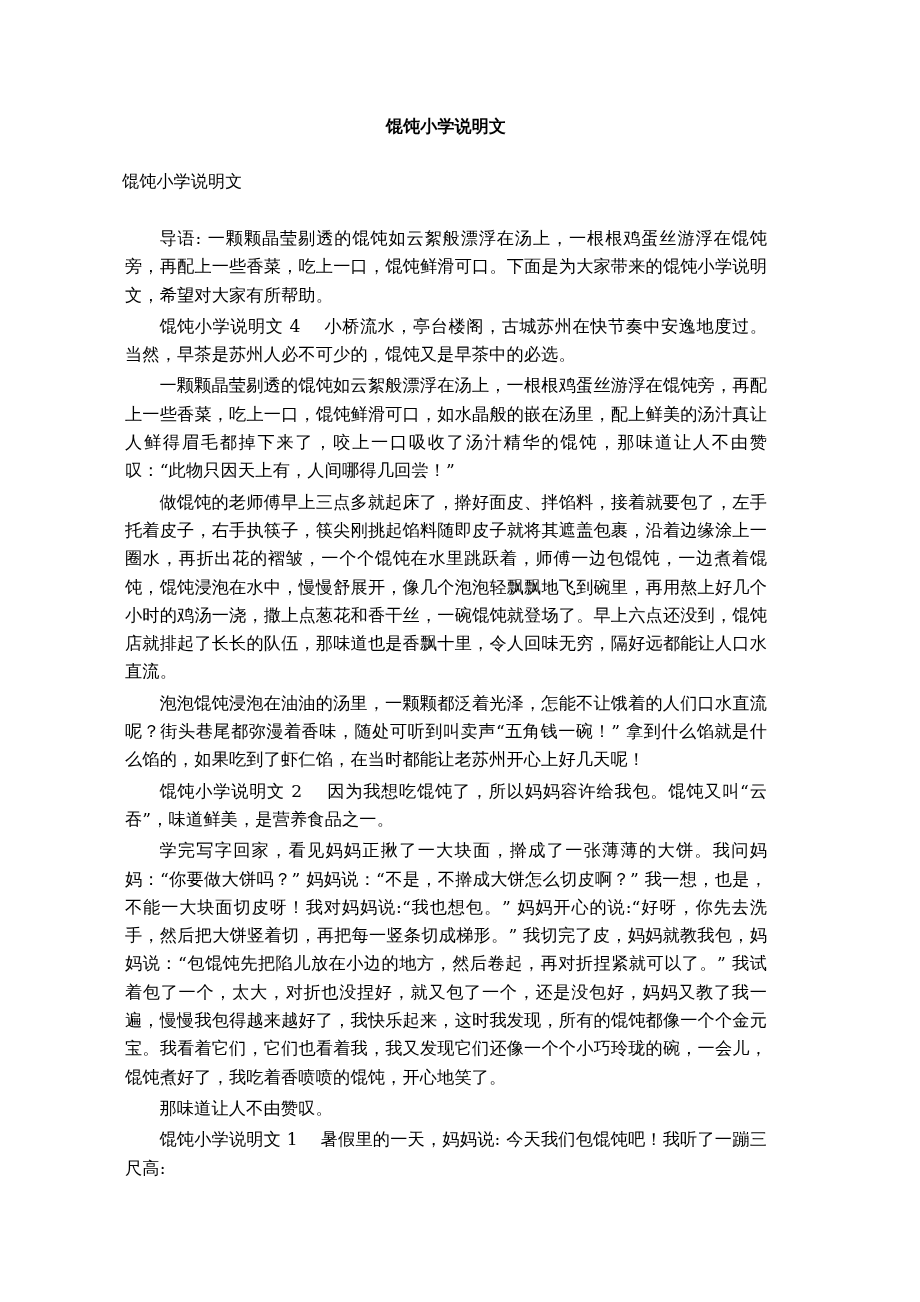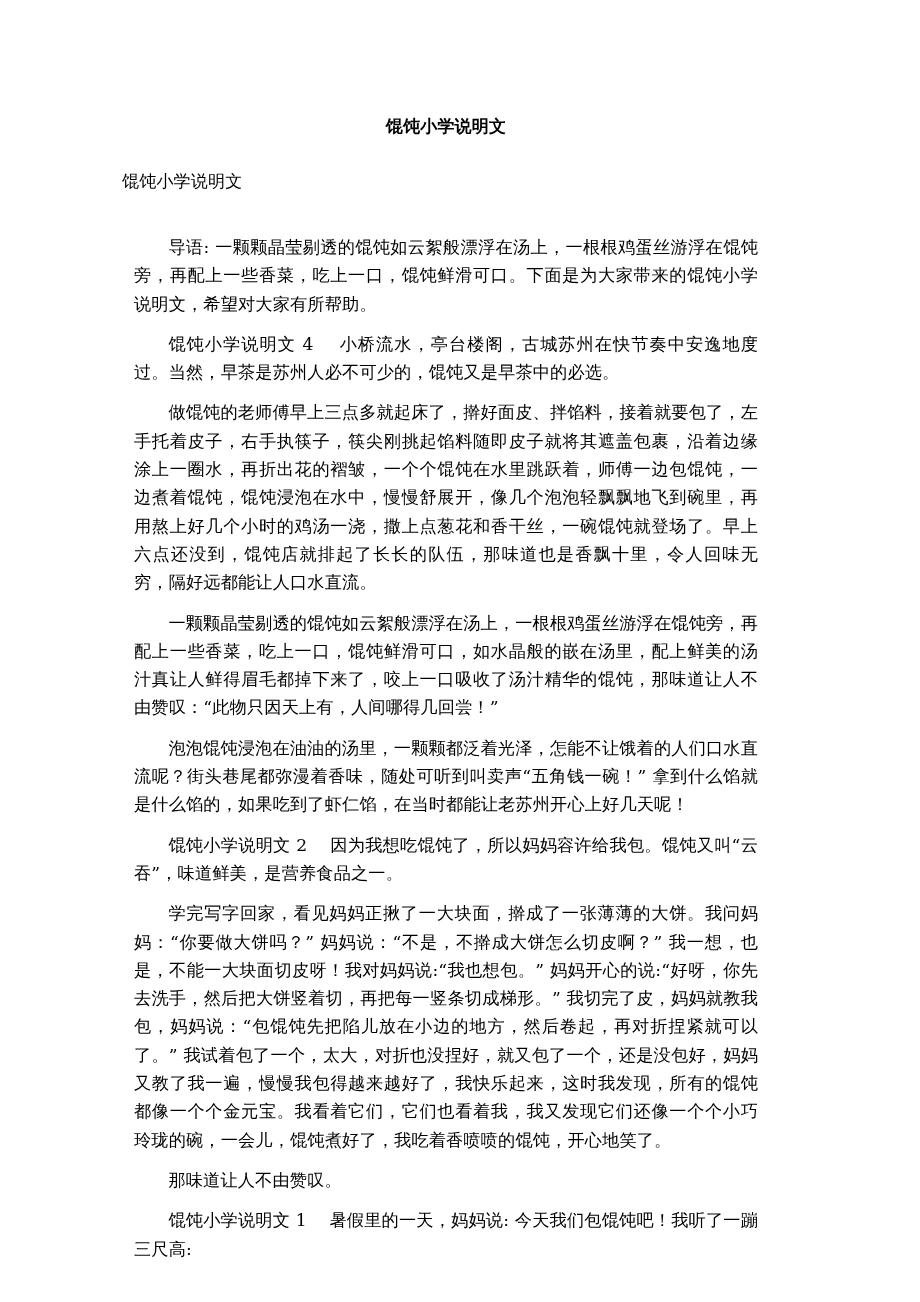--- a/index.html
+++ b/index.html
@@ -42,21 +42,21 @@
     line-height: 28px;
     margin: 0;
     padding-top: 27px;
     text-align: left;
     letter-spacing: 0.2px;
   }
   .body-block {
     padding-top: 26px;
   }
   p.para {
-    margin: 12px;
+    margin: 3px;
     font-size: 17.2px;
     line-height: 28.3px;
     text-align: justify;
     text-justify: inter-ideograph;
     text-indent: 2em;
     letter-spacing: 0.15px;
     word-break: break-all;
   }
   .heading-run {
     white-space: pre;
@@ -74,22 +74,22 @@
     <h1 class="doc-title">馄饨小学说明文</h1>
 
     <p class="subtitle">馄饨小学说明文</p>
 
     <div class="body-block">
 
       <p class="para">导语: 一颗颗晶莹剔透的馄饨如云絮般漂浮在汤上，一根根鸡蛋丝游浮在馄饨旁，再配上一些香菜，吃上一口，馄饨鲜滑可口。下面是为大家带来的馄饨小学说明文，希望对大家有所帮助。</p>
 
       <p class="para"><span class="heading-run">馄饨小学说明文 4</span><span class="heading-run">    </span><span>小桥流水，亭台楼阁，古城苏州在快节奏中安逸地度过。当然，早茶是苏州人必不可少的，馄饨又是早茶中的必选。</span></p>
 
+      <p class="para">一颗颗晶莹剔透的馄饨如云絮般漂浮在汤上，一根根鸡蛋丝游浮在馄饨旁，再配上一些香菜，吃上一口，馄饨鲜滑可口，如水晶般的嵌在汤里，配上鲜美的汤汁真让人鲜得眉毛都掉下来了，咬上一口吸收了汤汁精华的馄饨，那味道让人不由赞叹：“此物只因天上有，人间哪得几回尝！”</p>
       <p class="para">做馄饨的老师傅早上三点多就起床了，擀好面皮、拌馅料，接着就要包了，左手托着皮子，右手执筷子，筷尖刚挑起馅料随即皮子就将其遮盖包裹，沿着边缘涂上一圈水，再折出花的褶皱，一个个馄饨在水里跳跃着，师傅一边包馄饨，一边煮着馄饨，馄饨浸泡在水中，慢慢舒展开，像几个泡泡轻飘飘地飞到碗里，再用熬上好几个小时的鸡汤一浇，撒上点葱花和香干丝，一碗馄饨就登场了。早上六点还没到，馄饨店就排起了长长的队伍，那味道也是香飘十里，令人回味无穷，隔好远都能让人口水直流。</p>
-      <p class="para">一颗颗晶莹剔透的馄饨如云絮般漂浮在汤上，一根根鸡蛋丝游浮在馄饨旁，再配上一些香菜，吃上一口，馄饨鲜滑可口，如水晶般的嵌在汤里，配上鲜美的汤汁真让人鲜得眉毛都掉下来了，咬上一口吸收了汤汁精华的馄饨，那味道让人不由赞叹：“此物只因天上有，人间哪得几回尝！”</p>
       <p class="para">泡泡馄饨浸泡在油油的汤里，一颗颗都泛着光泽，怎能不让饿着的人们口水直流呢？街头巷尾都弥漫着香味，随处可听到叫卖声“五角钱一碗！” 拿到什么馅就是什么馅的，如果吃到了虾仁馅，在当时都能让老苏州开心上好几天呢！</p>
 
       <p class="para"><span class="heading-run">馄饨小学说明文 2</span><span class="heading-run">    </span><span>因为我想吃馄饨了，所以妈妈容许给我包。馄饨又叫“云吞”，味道鲜美，是营养食品之一。</span></p>
 
       <p class="para">学完写字回家，看见妈妈正揪了一大块面，擀成了一张薄薄的大饼。我问妈妈：“你要做大饼吗？” 妈妈说：“不是，不擀成大饼怎么切皮啊？” 我一想，也是，不能一大块面切皮呀！我对妈妈说:“我也想包。” 妈妈开心的说:“好呀，你先去洗手，然后把大饼竖着切，再把每一竖条切成梯形。” 我切完了皮，妈妈就教我包，妈妈说：“包馄饨先把陷儿放在小边的地方，然后卷起，再对折捏紧就可以了。” 我试着包了一个，太大，对折也没捏好，就又包了一个，还是没包好，妈妈又教了我一遍，慢慢我包得越来越好了，我快乐起来，这时我发现，所有的馄饨都像一个个金元宝。我看着它们，它们也看着我，我又发现它们还像一个个小巧玲珑的碗，一会儿，馄饨煮好了，我吃着香喷喷的馄饨，开心地笑了。</p>
       <p class="para">那味道让人不由赞叹。</p>
 
       <p class="para clip-last"><span class="heading-run">馄饨小学说明文 1</span><span class="heading-run">    </span><span>暑假里的一天，妈妈说: 今天我们包馄饨吧！我听了一蹦三尺高:</span></p>
 
     </div>

